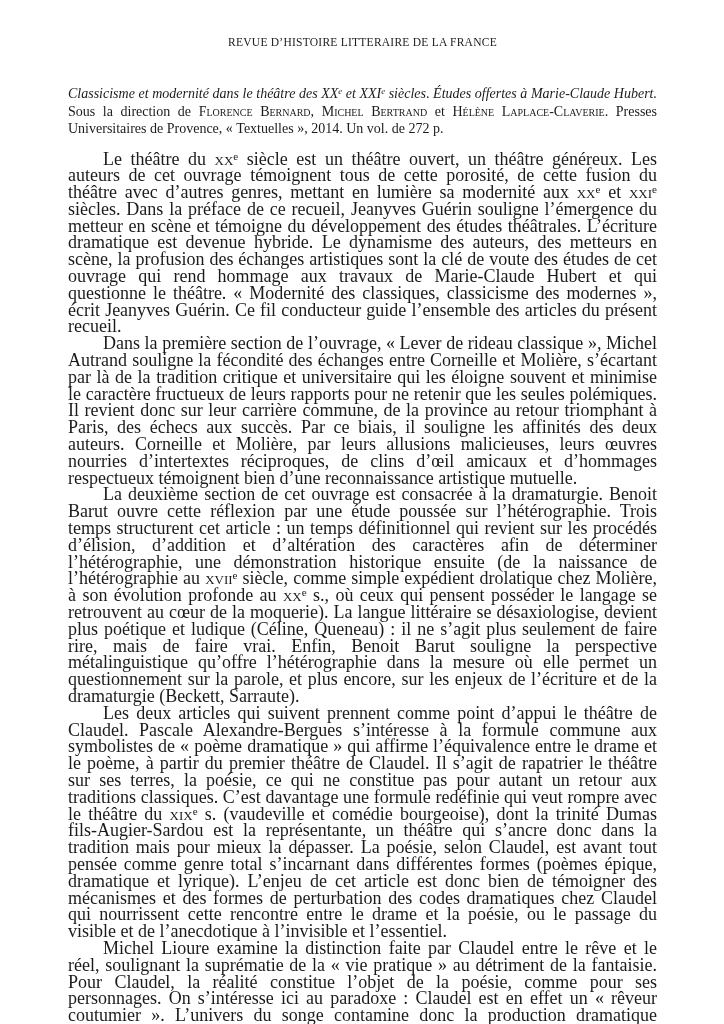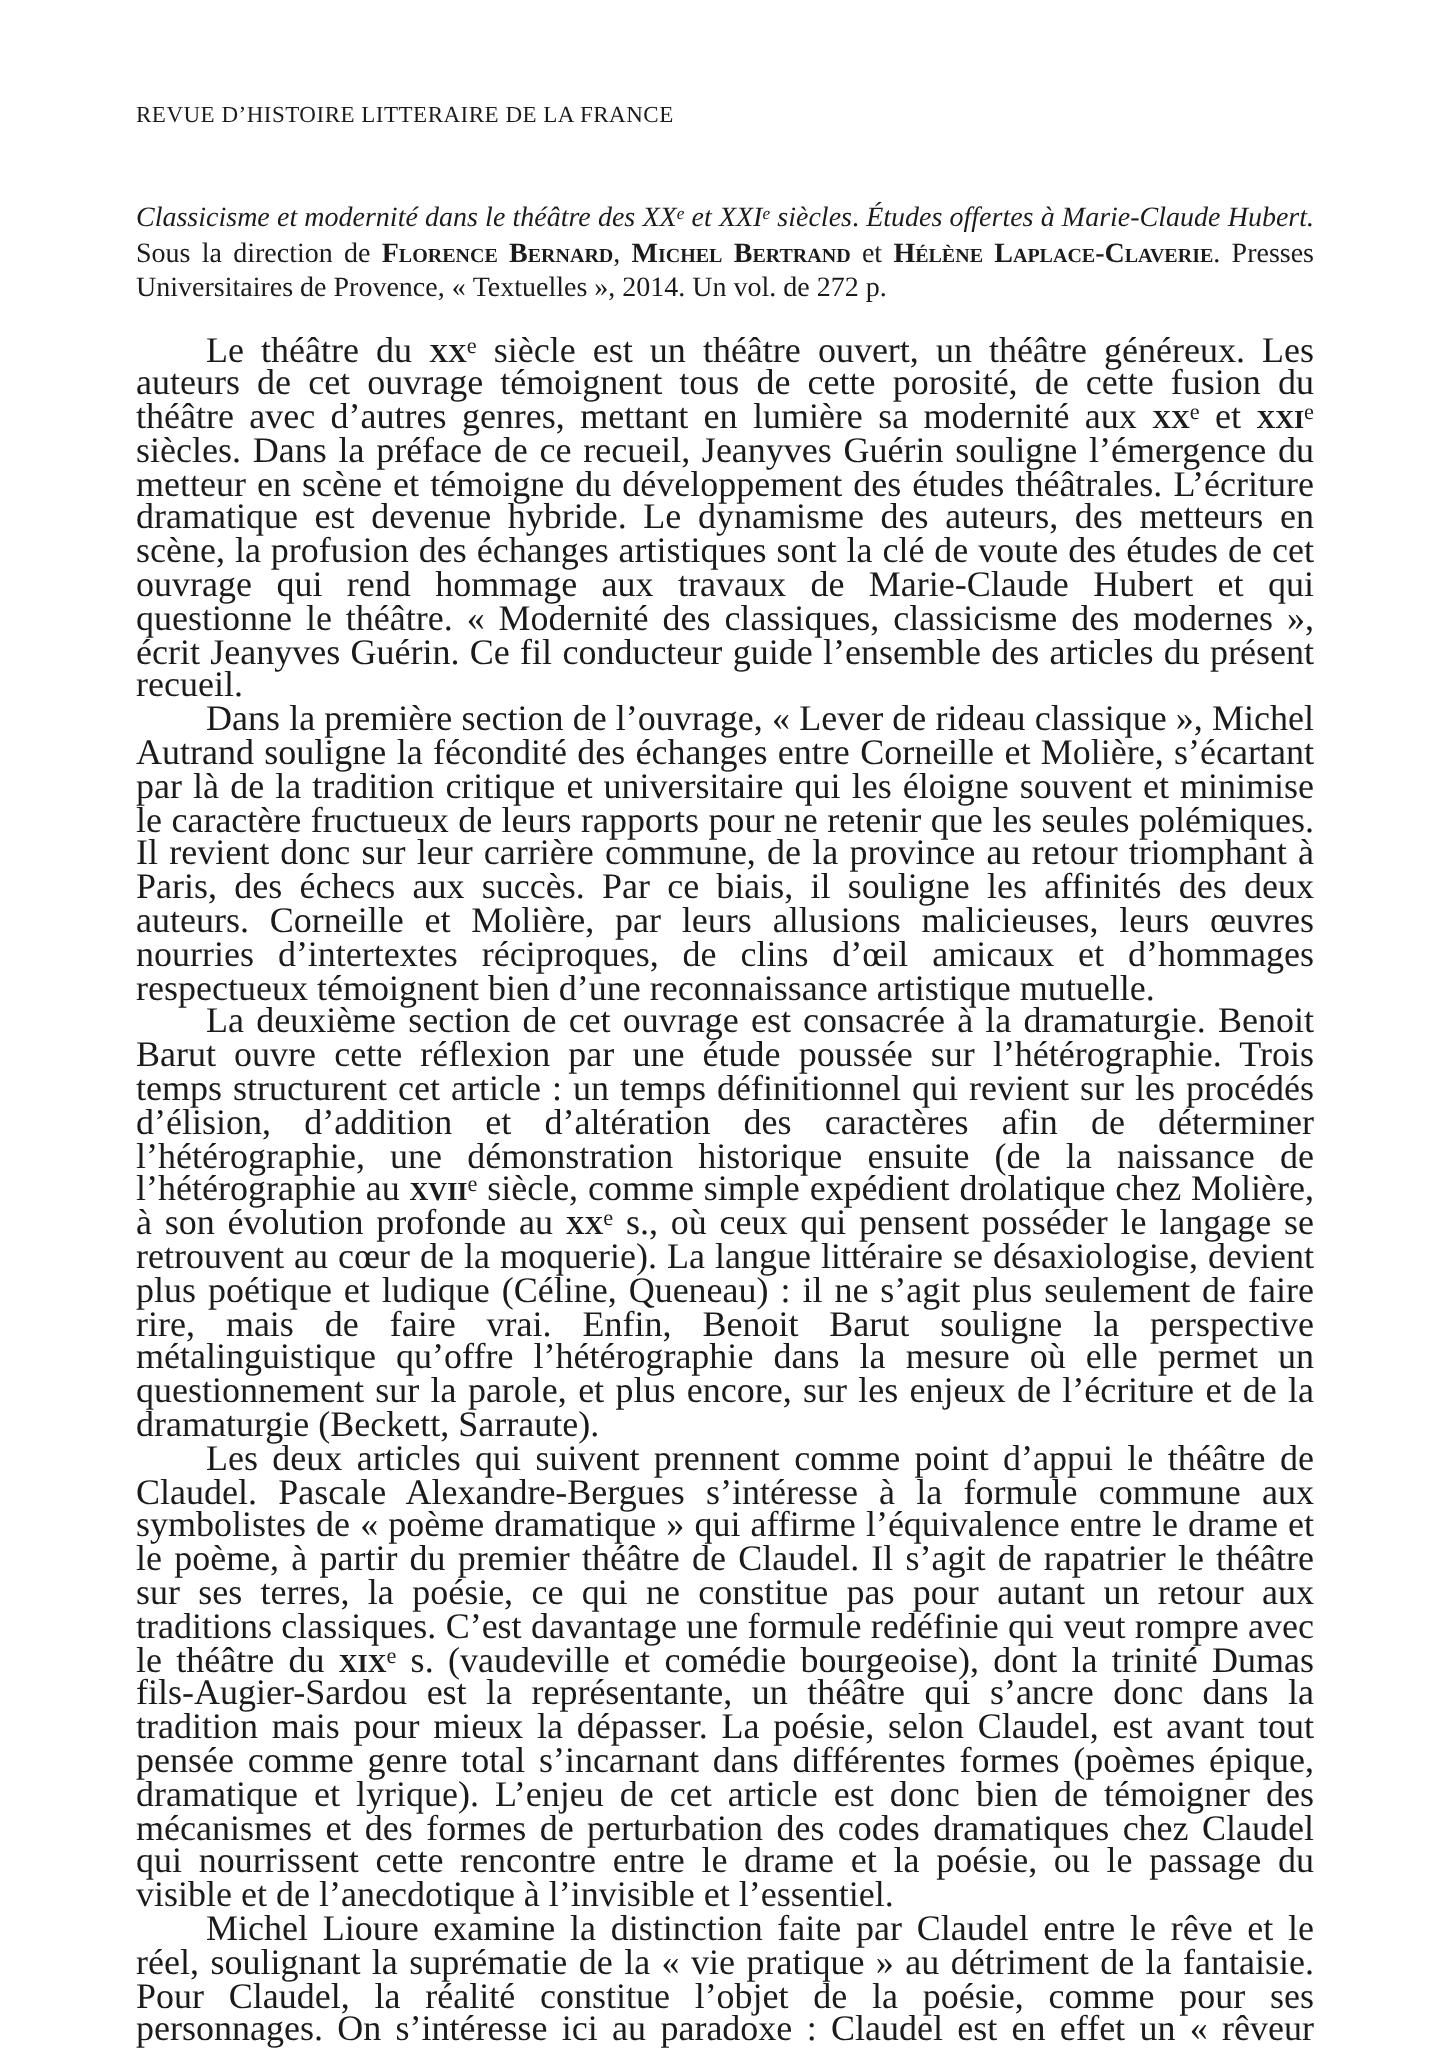--- a/index.html
+++ b/index.html
@@ -9,43 +9,44 @@
     width: 724px;
     height: 1024px;
     margin: 0 auto;
     background: #ffffff;
     color: #1b1b1b;
     font-family: "Liberation Serif", "DejaVu Serif", serif;
     padding: 35px 67px 0 68px;
     overflow: hidden;
   }
   .running-header {
+    text-align: center;
     font-size: 11.5px;
     line-height: 14px;
     letter-spacing: 0.25px;
-    margin: 16px 0 36px 0;
+    margin: 0 0 36px 0;
     white-space: nowrap;
   }
   .reference {
     margin: 0 0 13px 0;
     font-size: 14px;
     line-height: 17.5px;
     text-align: justify;
   }
   .body-par {
     margin: 0;
     font-size: 18px;
     line-height: 16.8px;
     text-align: justify;
     text-indent: 35px;
   }
   
   .b   { font-weight: normal; }
   .i   { font-style: italic; }
-  .sc  { font-variant: small-caps; font-weight: bold; }
+  .sc  { font-variant: small-caps; }
   .sup { font-size: 0.62em; vertical-align: 0.42em; line-height: 0; }
 </style>
 </head>
 <body>
 
 <div class="page">
   <header class="running-header">REVUE D’HISTOIRE LITTERAIRE DE LA FRANCE</header>
 
   <p class="reference"><span class="b i">Classicisme et modernité dans le théâtre des XX</span><span class="b i sup">e</span><span class="b i"> et XXI</span><span class="b i sup">e</span><span class="b i"> siècles</span><span>. </span><span class="b i">Études offertes à Marie-Claude Hubert.</span><span> Sous la direction de </span><span class="sc">Florence Bernard</span><span>, </span><span class="sc">Michel Bertrand</span><span> et </span><span class="sc">Hélène Laplace-Claverie</span><span>. Presses Universitaires de Provence, «&nbsp;Textuelles&nbsp;», 2014. Un vol. de 272 p.</span></p>
 

